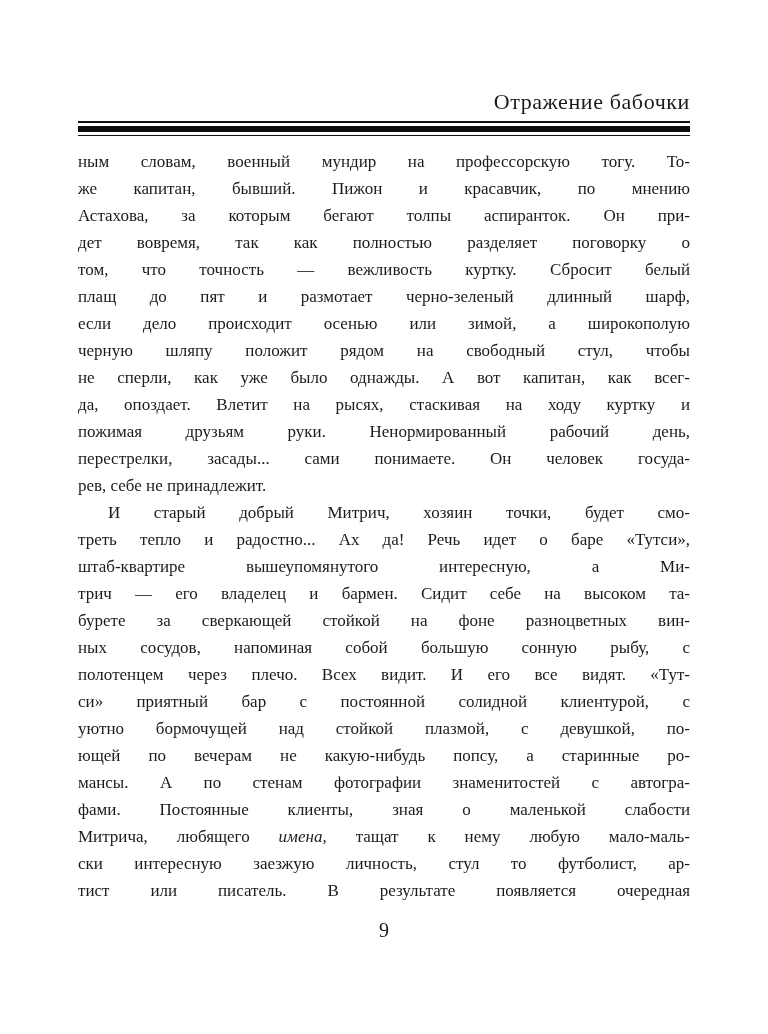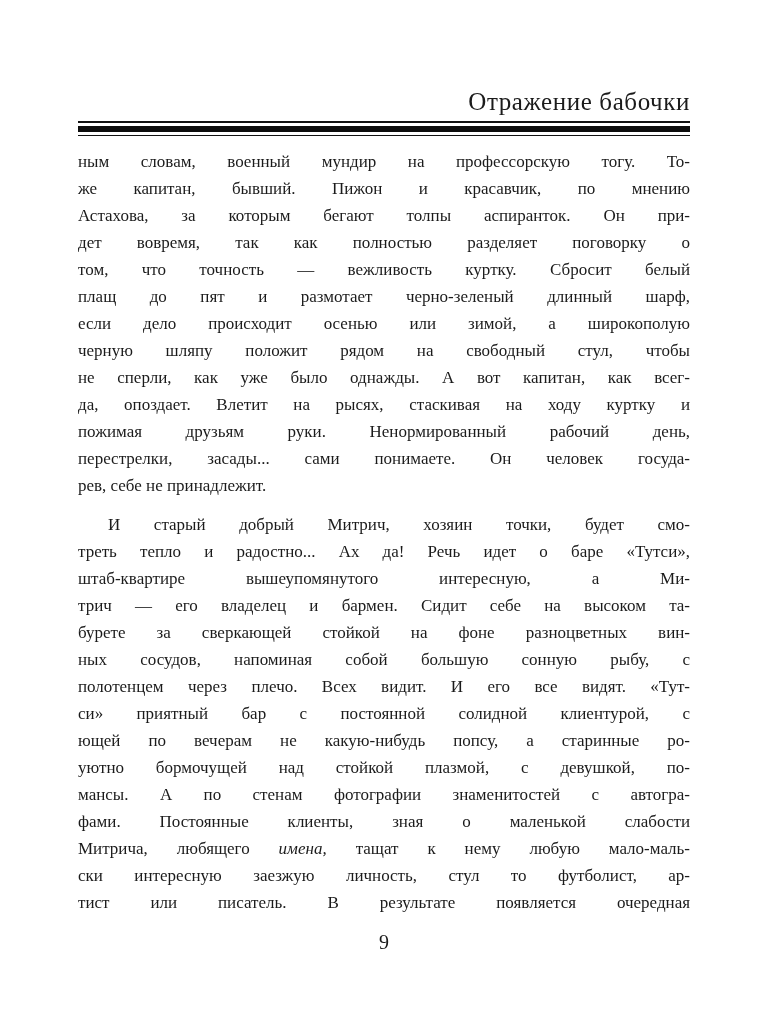--- a/index.html
+++ b/index.html
@@ -14,21 +14,21 @@
   }
   .content {
     position: absolute;
     left: 78px;
     top: 0;
     width: 612px;
   }
   .running-header {
     margin-top: 90px;
     text-align: right;
-    font-size: 25px;
+    font-size: 22px;
     line-height: 24px;
     letter-spacing: 0.6px;
   }
   .header-rule { margin-top: 7px; }
   .rule-thin {
     height: 0;
     border-top: 2px solid #121212;
   }
   .rule-thin.bottom { border-top-width: 1.5px; }
   .rule-thick {
@@ -43,21 +43,21 @@
   }
   .line {
     text-align: justify;
     text-align-last: justify;
     white-space: normal;
   }
   .line.no-justify {
     text-align: right;
     text-align-last: left;
   }
-  .line.indent { text-indent: 30px; margin-top: 12px; }
+  .line.indent { text-indent: 30px; }
   .line em { }
   .page-number {
     margin-top: 14px;
     text-align: center;
     font-size: 20px;
     line-height: 24px;
   }
 </style>
 </head>
 <body>
@@ -90,22 +90,22 @@
         <div class="line">перестрелки, засады... сами понимаете. Он человек госуда-</div>
         <div class="line no-justify">рев, себе не принадлежит.</div>
         <div class="line indent">И старый добрый Митрич, хозяин точки, будет смо-</div>
         <div class="line">треть тепло и радостно... Ах да! Речь идет о баре «Тутси»,</div>
         <div class="line">штаб-квартире вышеупомянутого интересную, а Ми-</div>
         <div class="line">трич — его владелец и бармен. Сидит себе на высоком та-</div>
         <div class="line">бурете за сверкающей стойкой на фоне разноцветных вин-</div>
         <div class="line">ных сосудов, напоминая собой большую сонную рыбу, с</div>
         <div class="line">полотенцем через плечо. Всех видит. И его все видят. «Тут-</div>
         <div class="line">си» приятный бар с постоянной солидной клиентурой, с</div>
+        <div class="line">уютно бормочущей над стойкой плазмой, с девушкой, по-</div>
         <div class="line">ющей по вечерам не какую-нибудь попсу, а старинные ро-</div>
-        <div class="line">уютно бормочущей над стойкой плазмой, с девушкой, по-</div>
         <div class="line">мансы. А по стенам фотографии знаменитостей с автогра-</div>
         <div class="line">фами. Постоянные клиенты, зная о маленькой слабости</div>
         <div class="line">Митрича, любящего <em>имена,</em> тащат к нему любую мало-маль-</div>
         <div class="line">ски интересную заезжую личность, стул то футболист, ар-</div>
         <div class="line">тист или писатель. В результате появляется очередная</div>
       </div>
 
     <div class="page-number">9</div>
 
   </div>

